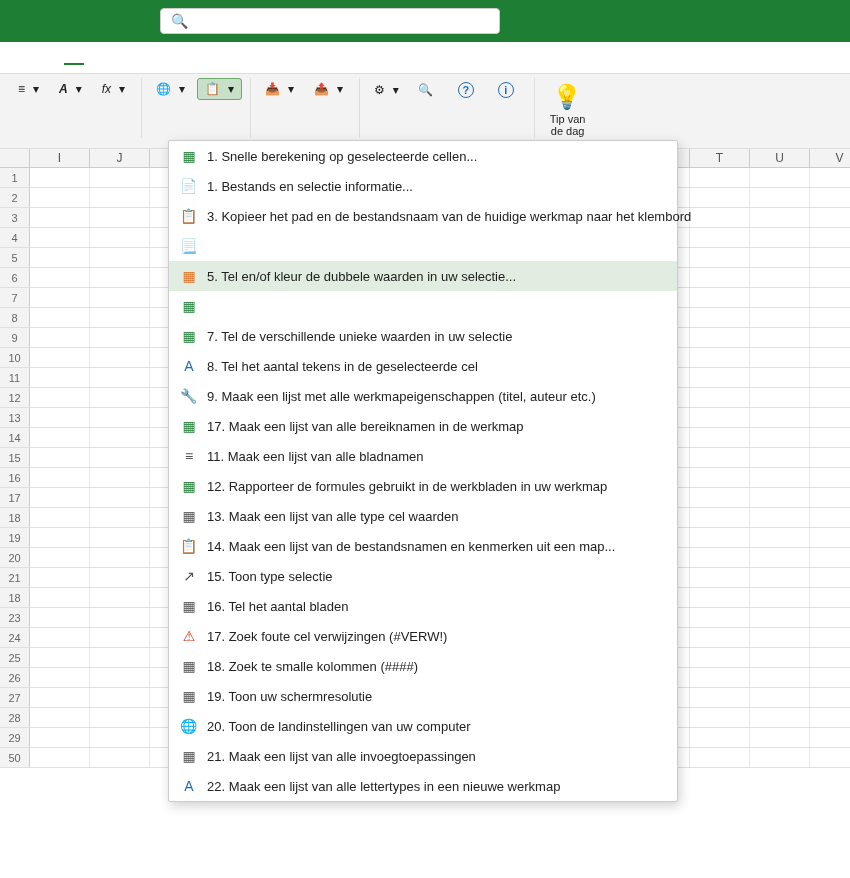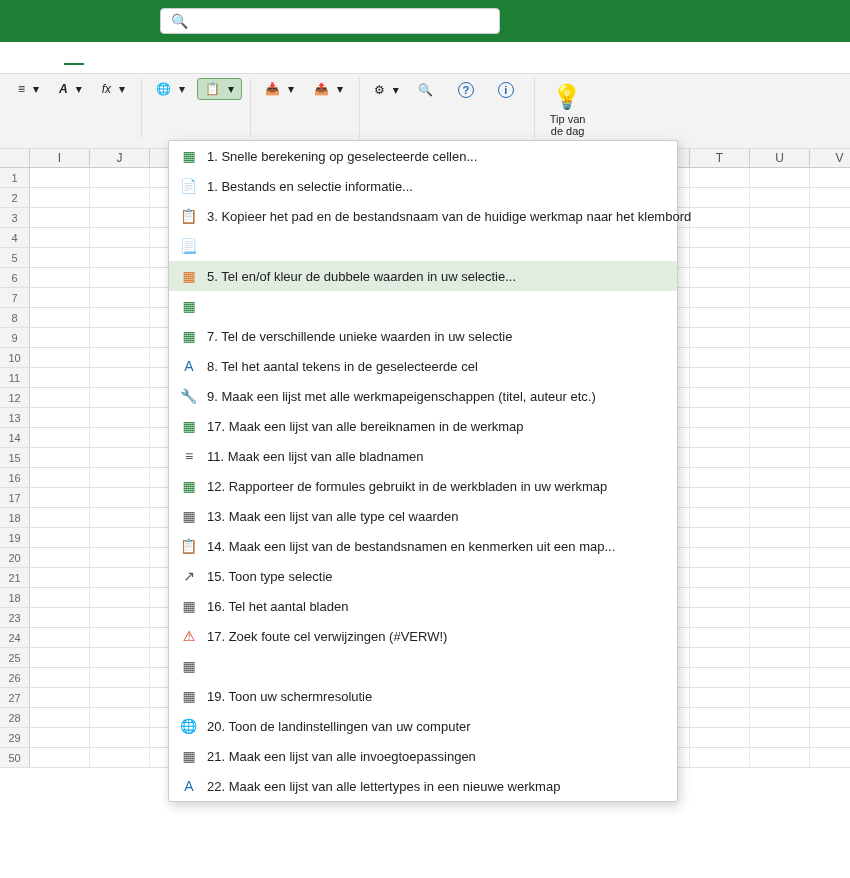--- a/index.html
+++ b/index.html
@@ -352,20 +352,21 @@
     <div class="dropdown-item">
       <span class="dropdown-item-icon" style="color: rgb(85, 85, 85);">▦</span>
       <span class="dropdown-item-text">16. Tel het aantal bladen</span>
     </div>
     <div class="dropdown-item">
       <span class="dropdown-item-icon" style="color: rgb(204, 34, 0);">⚠</span>
       <span class="dropdown-item-text">17. Zoek foute cel verwijzingen (#VERW!)</span>
     </div>
     <div class="dropdown-item">
       <span class="dropdown-item-icon" style="color: rgb(85, 85, 85);">▦</span>
+      <span class="dropdown-item-text">18. Zoek te smalle kolommen (####)</span>
     </div>
     <div class="dropdown-item">
       <span class="dropdown-item-icon" style="color: rgb(85, 85, 85);">▦</span>
       <span class="dropdown-item-text">19. Toon uw schermresolutie</span>
     </div>
     <div class="dropdown-item">
       <span class="dropdown-item-icon" style="color: rgb(30, 107, 181);">🌐</span>
       <span class="dropdown-item-text">20. Toon de landinstellingen van uw computer</span>
     </div>
     <div class="dropdown-item">

